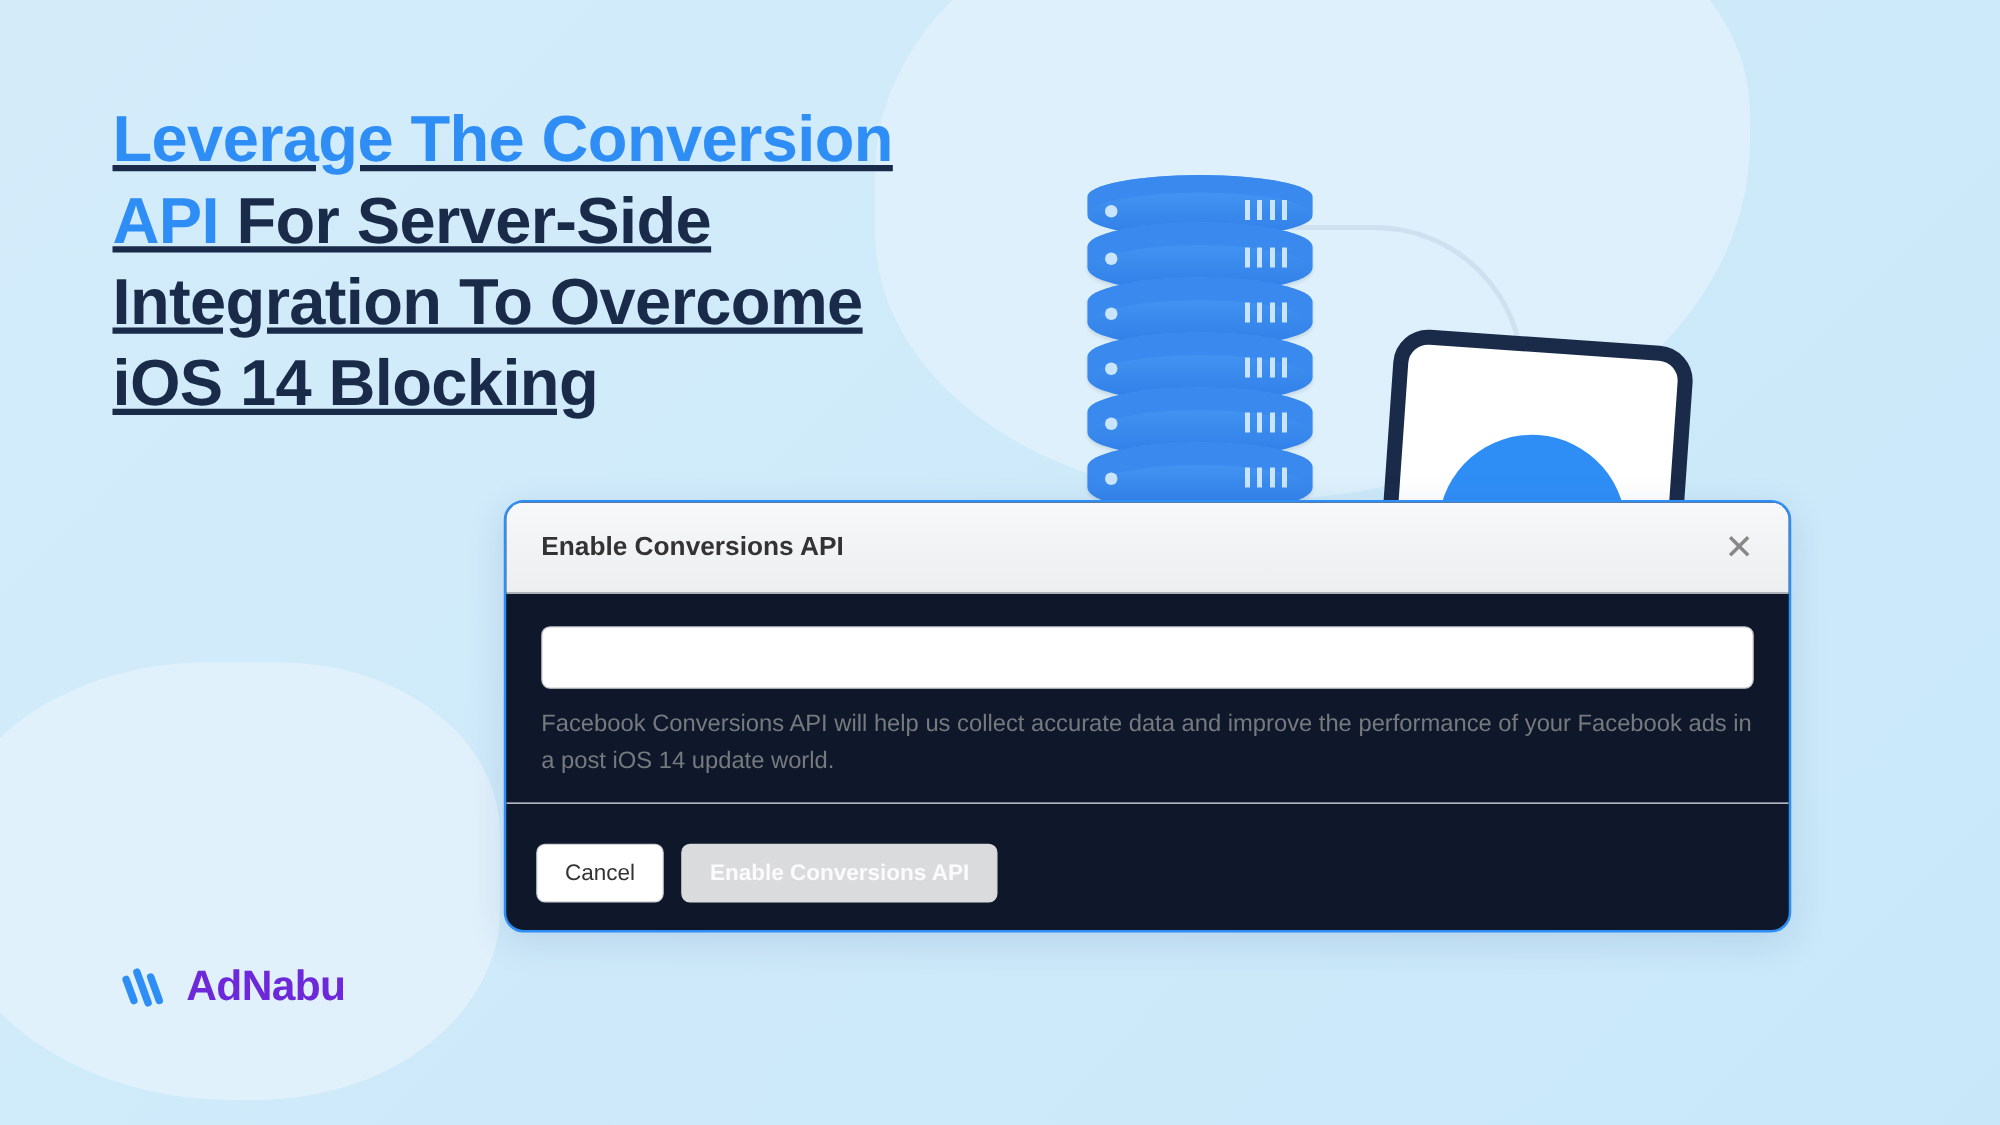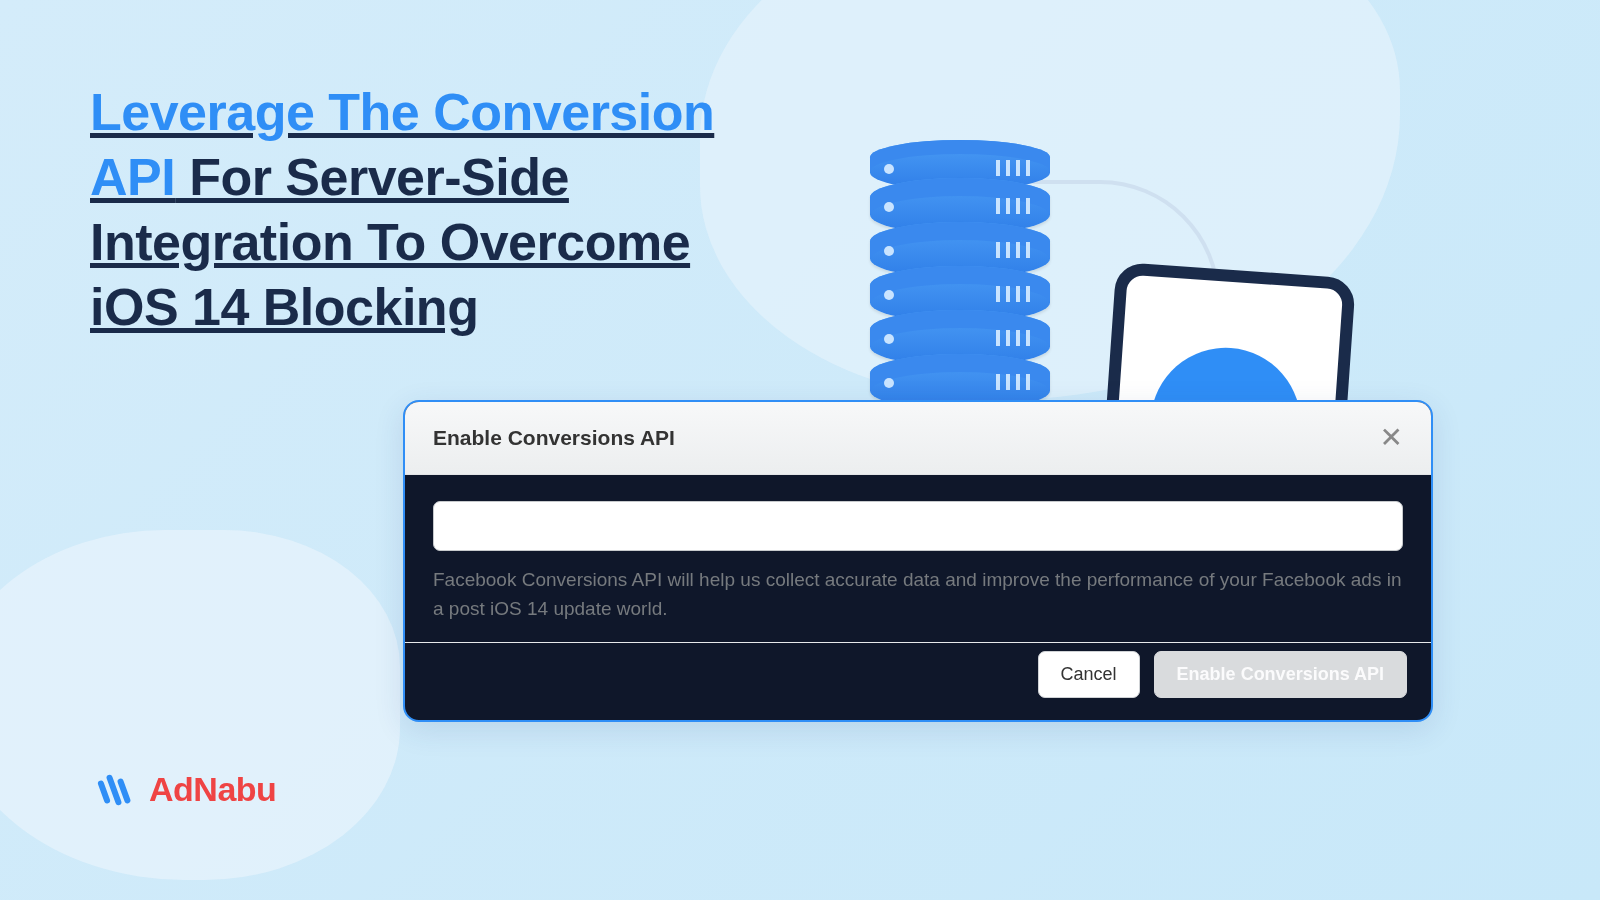--- a/index.html
+++ b/index.html
@@ -139,21 +139,21 @@
   gap: 12px;
 }
 .logo-mark {
   width: 42px;
   height: 42px;
   position: relative;
 }
 .logo-text {
   font-size: 34px;
   font-weight: 700;
-  color: #ef4444;
+  color: #6d28d9;
   letter-spacing: -0.5px;
 }
 
 .dialog {
   position: absolute;
   left: 403px;
   top: 400px;
   width: 1030px;
   background: #0f172a;
   border: 2px solid #2f8ef6;
@@ -203,23 +203,23 @@
   background: #fff;
 }
 .help-text {
   font-size: 19px;
   color: #767a7e;
   line-height: 1.55;
   margin-top: 14px;
 }
 .dialog-footer {
   border-top: 1px solid #e7e9eb;
-  padding: 8px 24px 22px 24px;
+  padding: 32px 24px 22px 24px;
   display: flex;
-  justify-content: flex-end;
+  justify-content: flex-start;
   gap: 14px;
 }
 .btn {
   padding: 12px 22px;
   font-size: 18px;
   border-radius: 7px;
   border: 1px solid #cfd2d5;
   background: #fff;
   color: #333;
   font-weight: 500;

